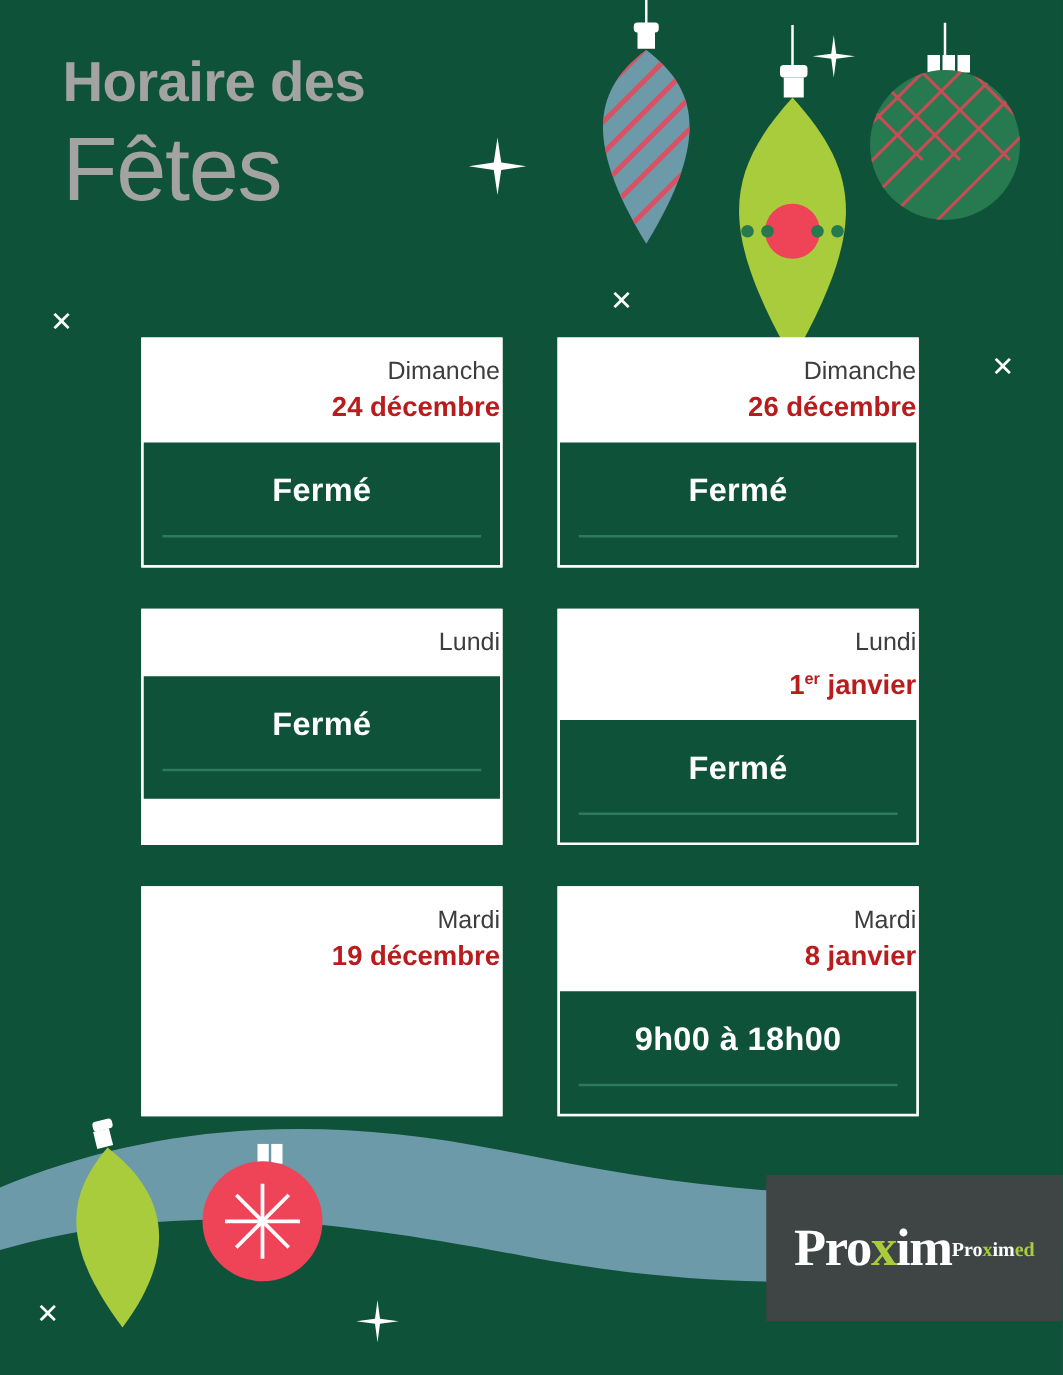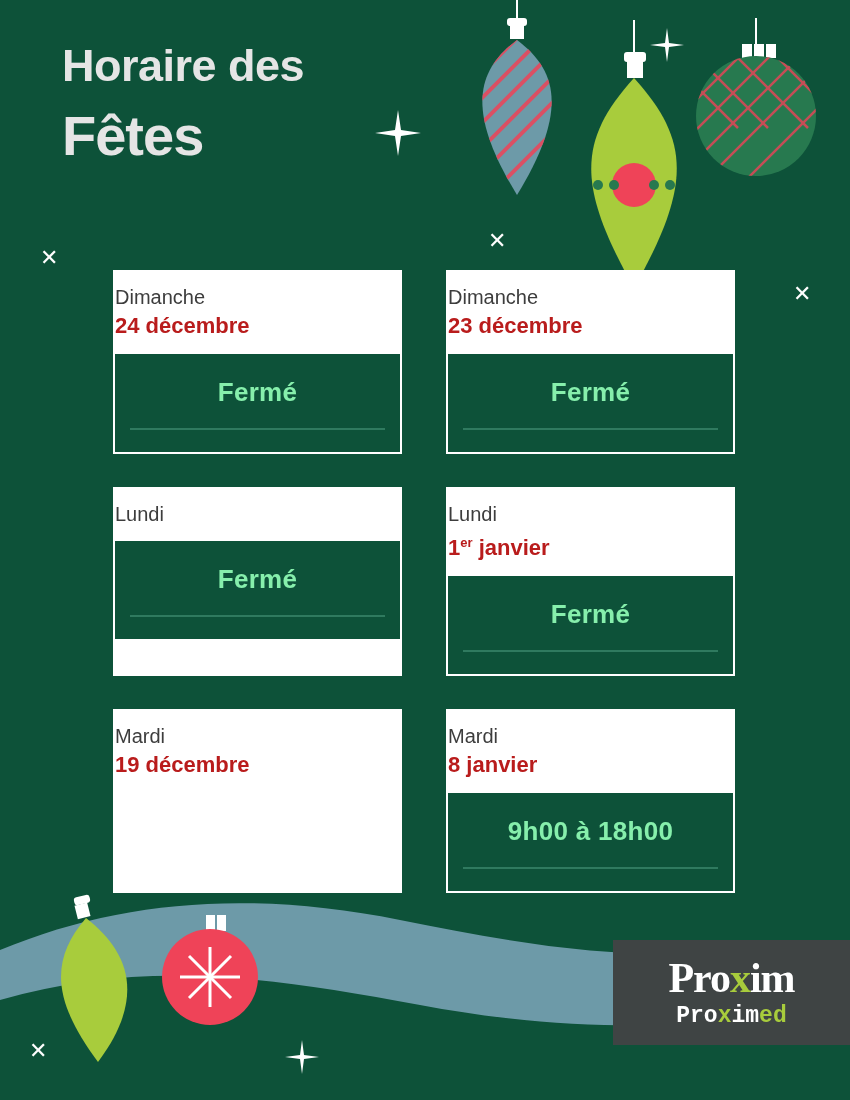--- a/index.html
+++ b/index.html
@@ -13,87 +13,87 @@
   .poster{position:absolute;inset:0;overflow:hidden;}
 
   
   .wave{
     position:absolute;left:0;bottom:0;width:850px;height:330px;
     overflow:hidden;
   }
 
   
   .title-block{
-    position:absolute;left:62px;top:40px;
-    color:#e5e5e5;
+    position:absolute;left:50px;top:40px;
+    color:#a3a3a3;
   }
   .title-1{
     font-size:45px;line-height:52px;font-weight:bold;
     letter-spacing:-0.5px;
   }
   .title-2{
-    font-size:56px;line-height:84px;font-weight:bold;
+    font-size:72px;line-height:84px;font-weight:normal;
     letter-spacing:-1px;margin-top:2px;
   }
 
   
   .grid{
     position:absolute;left:113px;top:270px;
     width:625px;
   }
   .row{display:flex;gap:44px;margin-bottom:33px;}
   .card{
     width:289px;
     background:#ffffff;
     border:2px solid #ffffff;
     box-sizing:border-box;
   }
   .card-head{
     background:#ffffff;
     padding:12px 0 14px 0;
-    text-align:left;
+    text-align:right;
   }
   .card-day{
     font-size:20px;color:#3d3d3d;line-height:26px;
   }
   .card-date{
     font-size:22px;font-weight:bold;color:#b91c1c;line-height:28px;
     margin-top:2px;
   }
   .card-date sup{font-size:13px;vertical-align:super;}
   .card-body{
     background:#0d5239;
     height:98px;
     display:flex;flex-direction:column;
     align-items:center;justify-content:center;
   }
   .card-hours{
-    font-size:26px;font-weight:bold;color:#86efac;letter-spacing:.3px;
+    font-size:26px;font-weight:bold;color:#ffffff;letter-spacing:.3px;
   }
   .underline{
     width:255px;height:2px;background:#2f7a5f;margin-top:20px;
   }
 
   
   .logo{
     position:absolute;left:613px;top:940px;
-    width:237px;height:105px;
+    width:237px;height:117px;
     background:#3f4444;
-    display:flex;flex-direction:column;
+    display:flex;
     align-items:center;justify-content:center;
   }
   .logo-main{
     font-family:"Liberation Serif", serif;
     font-size:42px;font-weight:bold;color:#ffffff;letter-spacing:-1px;
     line-height:42px;
   }
   .logo-main .x{color:#a8cc3c;}
   .logo-sub{
-    font-family:Liberation Mono, monospace;
-    font-size:23px;font-weight:bold;color:#ffffff;margin-top:4px;
+    font-family:Liberation Serif, serif;
+    font-size:16px;font-weight:bold;color:#ffffff;margin-top:4px;
   }
   .logo-sub .x{color:#a8cc3c;}
   .logo-sub .ed{color:#a8cc3c;}
 
   
   .deco{position:absolute;}
   .cross{color:#ffffff;font-size:22px;line-height:22px;}
 </style>
 </head>
 <body>
@@ -233,21 +233,21 @@
         </div>
         <div class="card-body">
           <div class="card-hours">Fermé</div>
           <div class="underline"></div>
         </div>
       </div>
 
       <div class="card">
         <div class="card-head">
           <div class="card-day">Dimanche</div>
-          <div class="card-date">23 décembre</div>
+          <div class="card-date">26 décembre</div>
         </div>
         <div class="card-body">
           <div class="card-hours">Fermé</div>
           <div class="underline"></div>
         </div>
       </div>
     </div>
 
     <div class="row">
       <div class="card">

